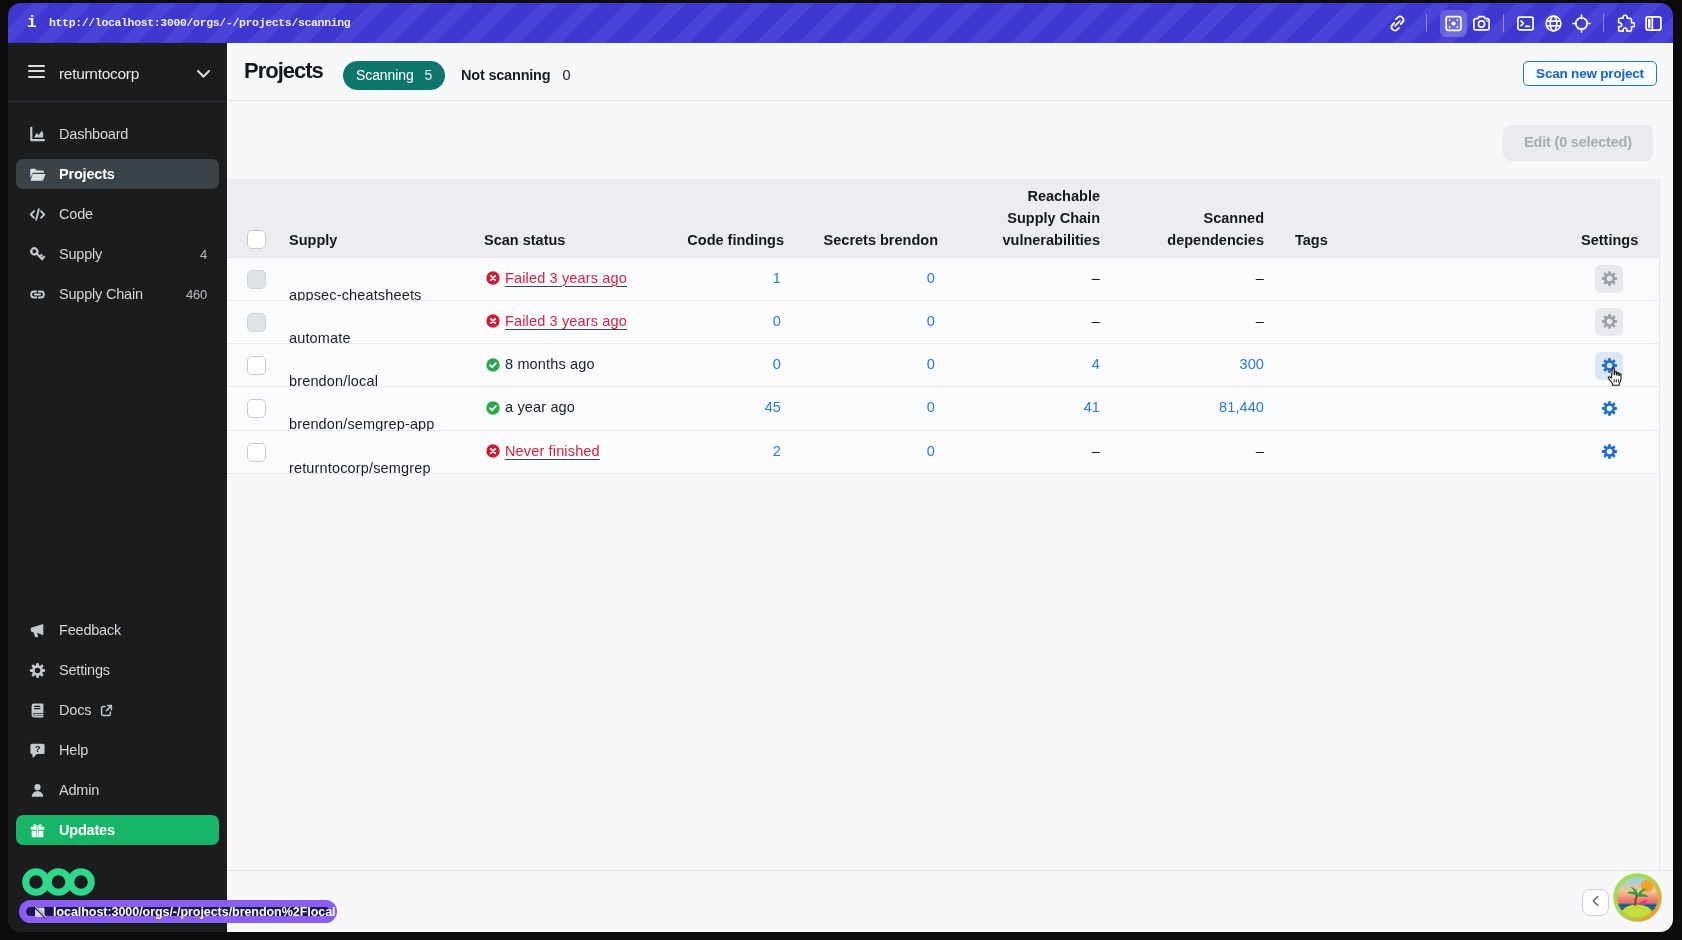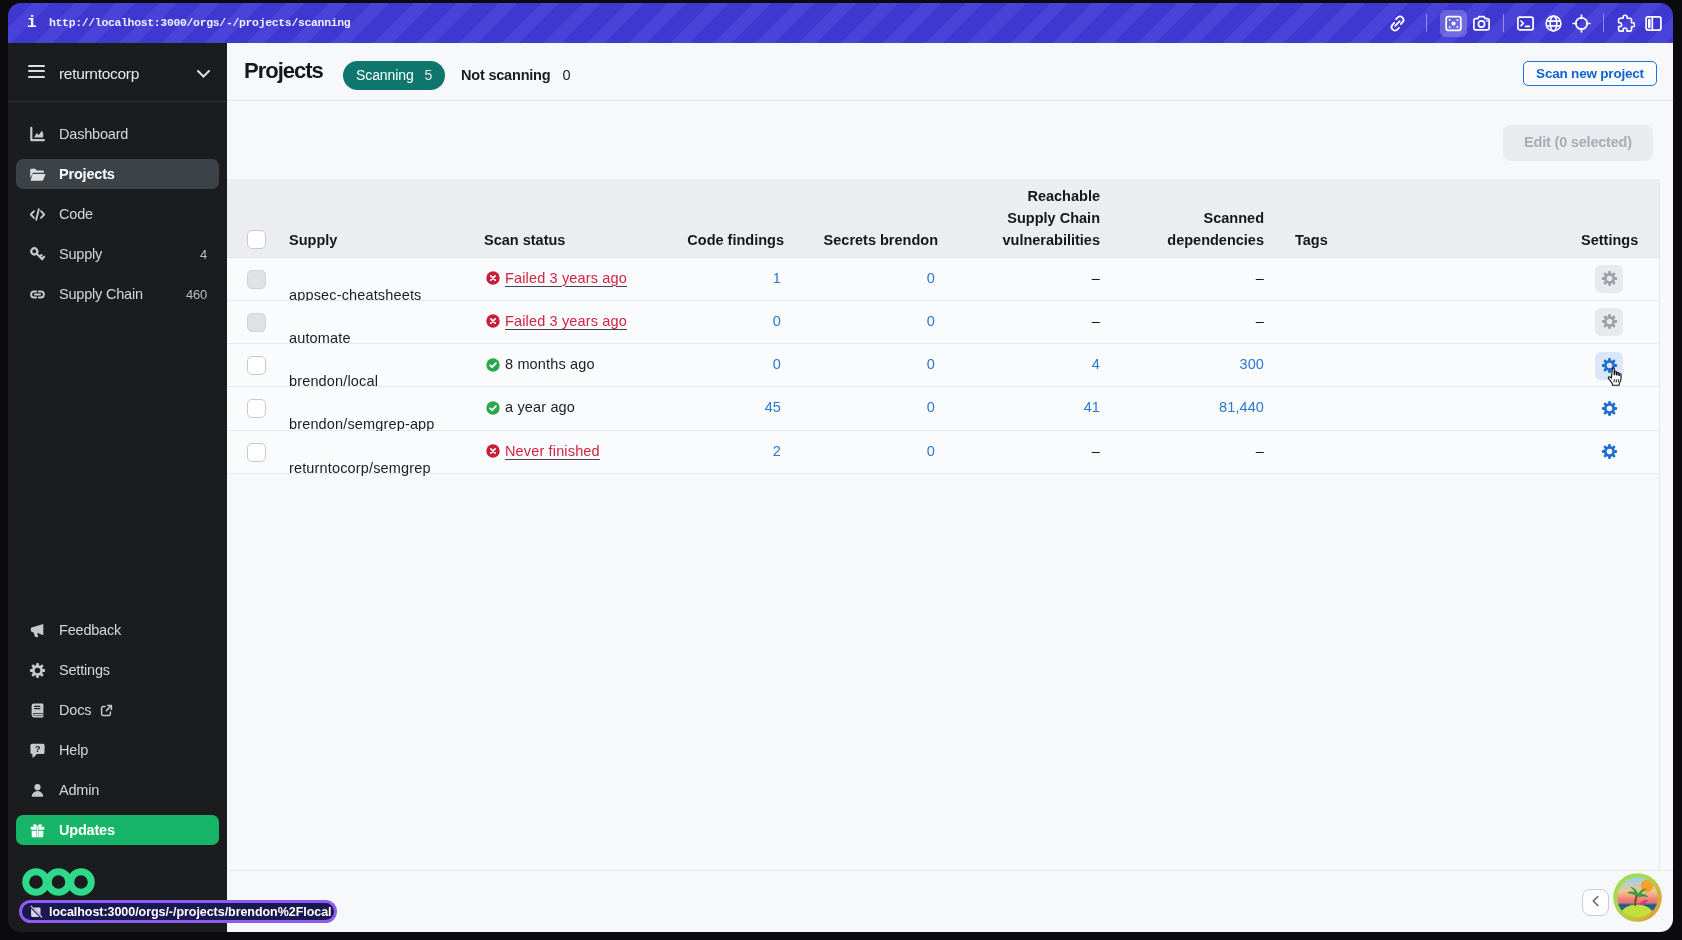--- a/index.html
+++ b/index.html
@@ -22,21 +22,21 @@
 .chev { position:absolute; left:189px; top:27px; width:13px; height:8px; }
 .nav { position:absolute; left:0; top:76px; width:219px; }
 .nitem { position:relative; margin:0 8px 10px 8px; height:30px; border-radius:7px; color:#d5d7d9; font-size:14.5px; letter-spacing:-0.2px; }
 .nitem .ico { position:absolute; left:13px; top:6.5px; width:17px; height:17px; }
 .nitem .lbl { position:absolute; left:43px; top:7px; }
 .nitem .badge { position:absolute; right:12px; top:8px; font-size:13px; color:#babcbf; }
 .nitem.sel { background:#3b4248; color:#ffffff; font-weight:bold; }
 .navbot { position:absolute; left:0; top:572px; width:219px; }
 .nitem.grn { background:#17b568; color:#ffffff; font-weight:bold; }
 .logo { position:absolute; left:6px; top:819px; }
-.statuspill { position:absolute; left:11px; top:857px; height:23px; background:#1d1750; border:3px solid #8b5cf6; border-radius:11.5px; display:flex; align-items:center; padding:0 12px 0 7px; z-index:5; width:318px; }
+.statuspill { position:absolute; left:11px; top:857px; height:23px; background:#1d1750; border:7px solid #8b5cf6; border-radius:11.5px; display:flex; align-items:center; padding:0 12px 0 7px; z-index:5; width:318px; }
 .statuspill .sic { width:14px; height:14px; margin-right:6px; position:relative; flex:none; }
 .statuspill .stx { color:#ffffff; font-size:12.5px; font-weight:bold; letter-spacing:-0.05px; white-space:nowrap; }
 
 .main { position:absolute; left:219px; top:40px; width:1446px; height:890px; background:#f7f8f9; }
 .h1 { position:absolute; left:17px; top:14.5px; font-size:22px; font-weight:bold; color:#15181b; letter-spacing:-1.0px; }
 .pill { position:absolute; left:116px; top:18px; height:29px; border-radius:15px; background:#0f766e; color:#fff; font-size:14px; padding:6px 13px 0 13px; letter-spacing:-0.1px; }
 .pill span { margin-left:11px; font-weight:normal; color:#e8e8ea; }
 .notscan { position:absolute; left:234px; top:24px; font-size:14.5px; font-weight:bold; color:#191c20; letter-spacing:-0.2px; }
 .notscan span { margin-left:12px; font-weight:normal; }
 .scanbtn { position:absolute; left:1296px; top:18px; width:134px; height:25px; border:1.5px solid #1c73df; border-radius:5px; background:#fbfcfd; color:#1263cf; font-size:13.5px; font-weight:bold; text-align:center; padding-top:4px; letter-spacing:-0.2px; }

